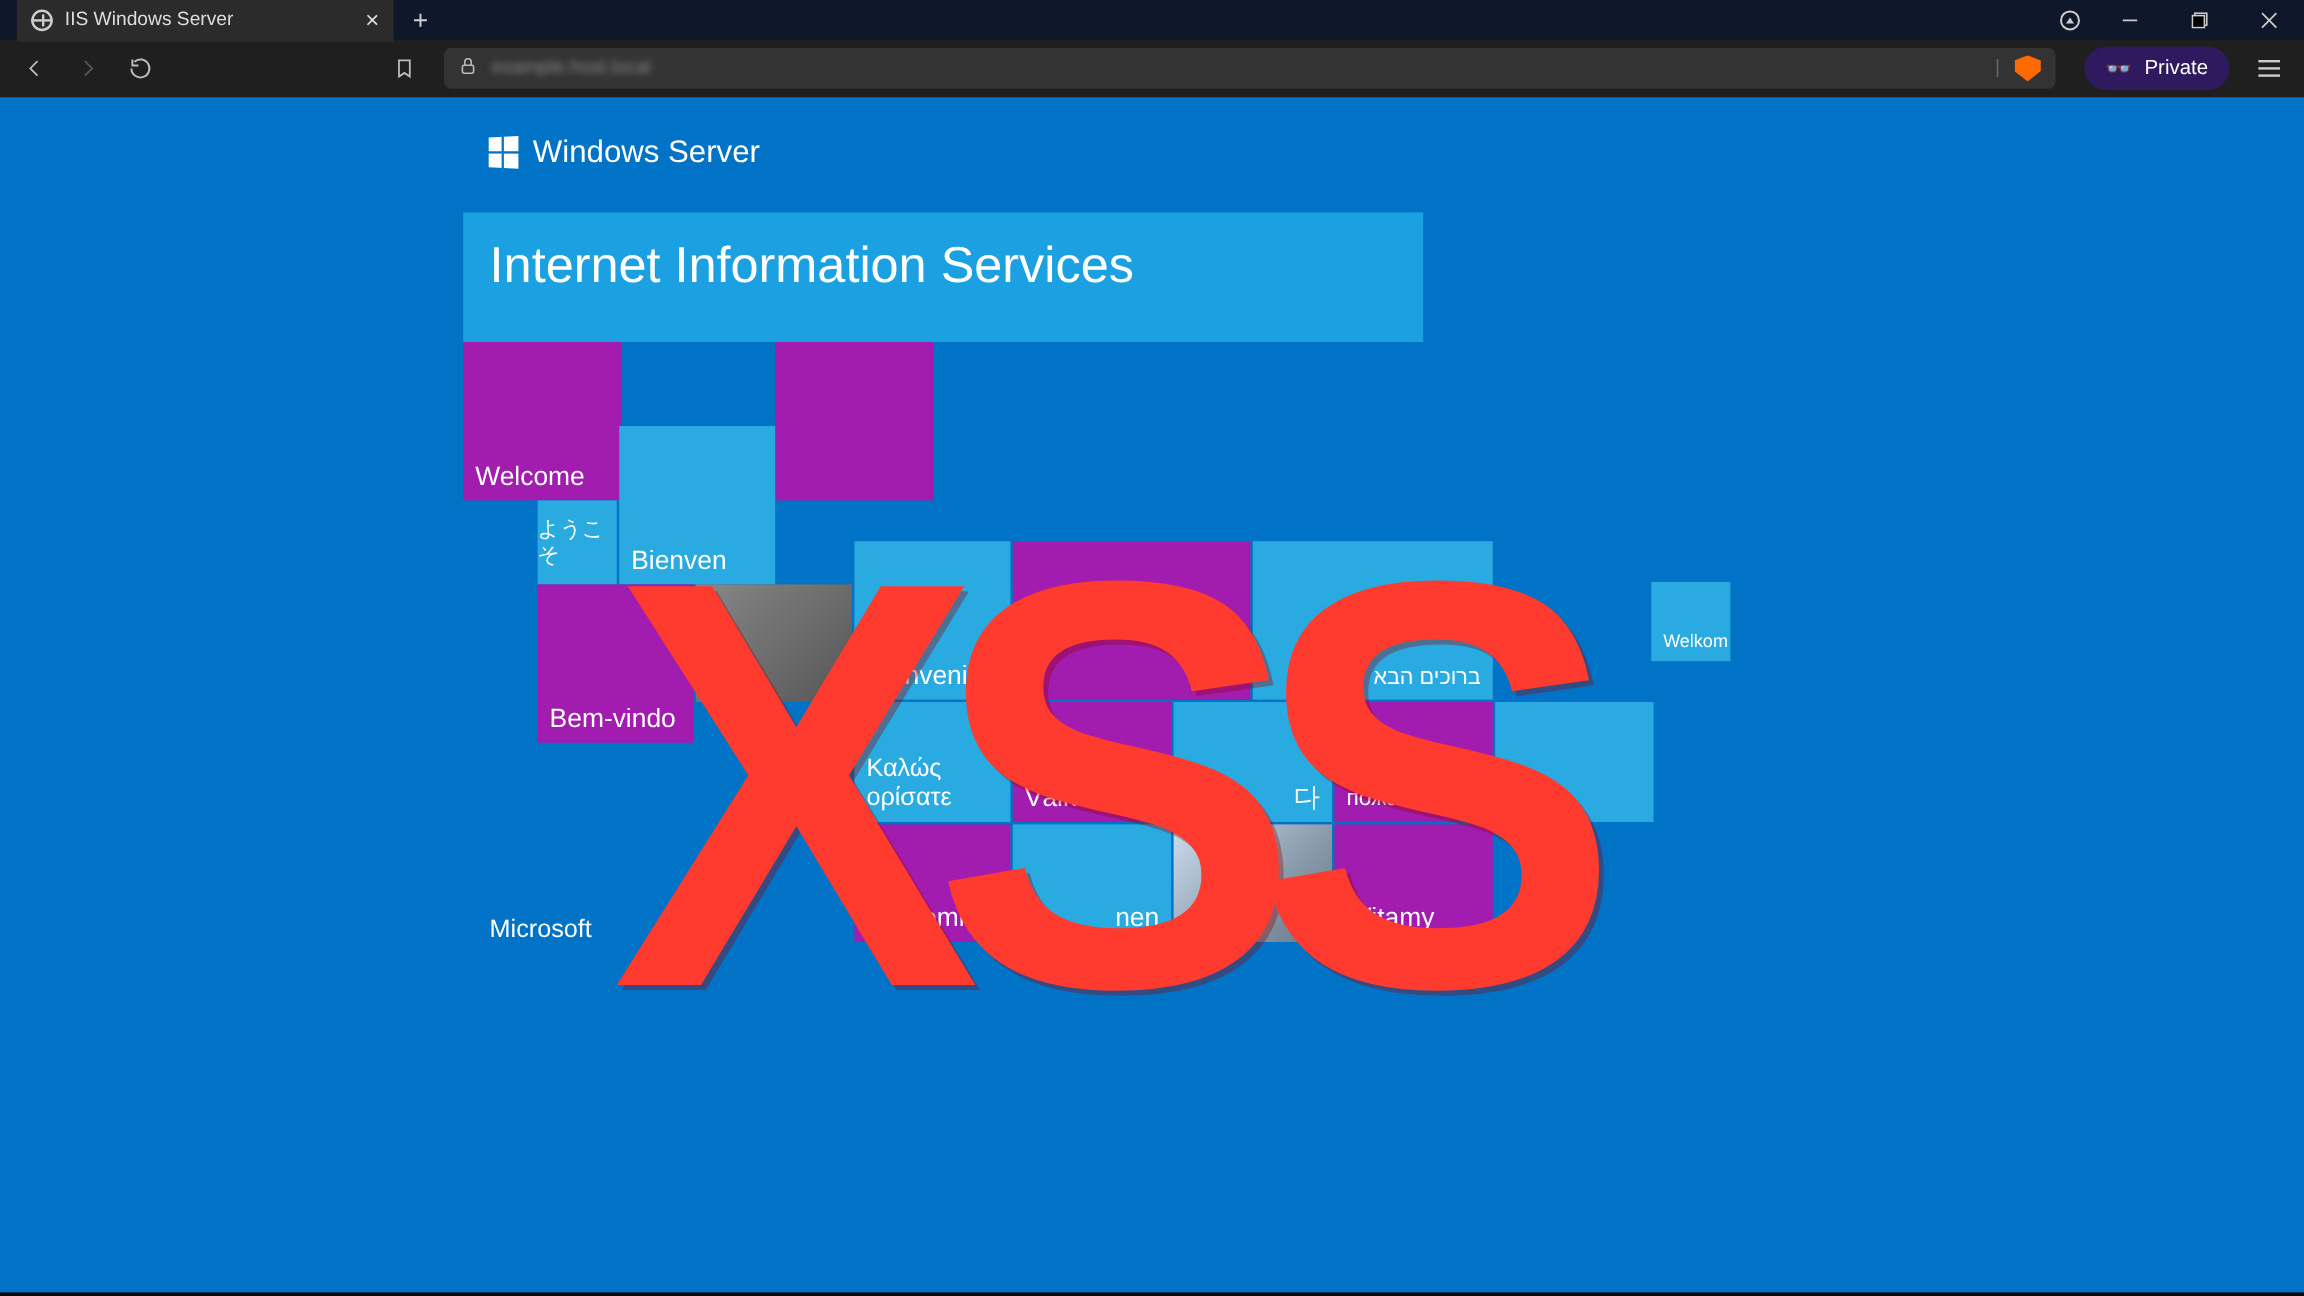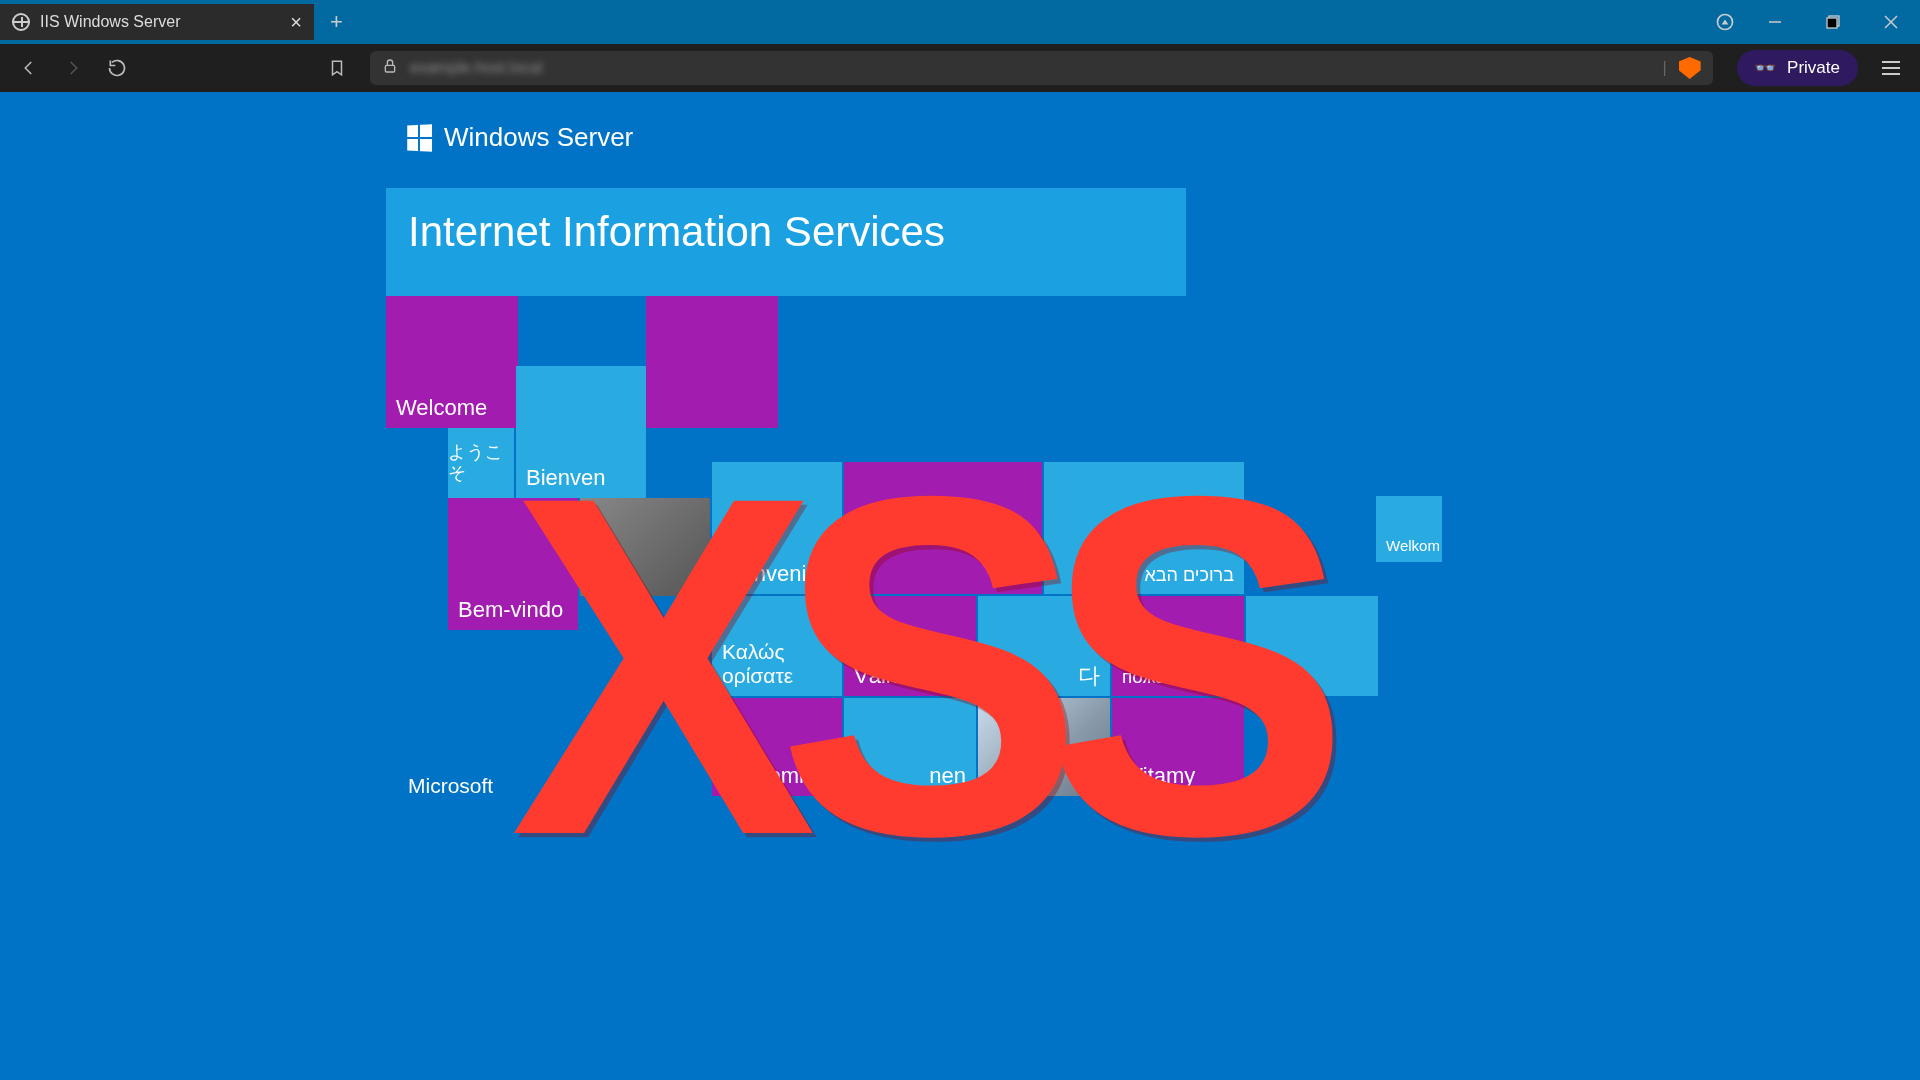--- a/index.html
+++ b/index.html
@@ -1,17 +1,17 @@
 <!DOCTYPE html>
 <html><head>
 <meta charset="utf-8">
 <style>
   html,body{margin:0;padding:0;width:1920px;height:1080px;overflow:hidden;font-family:"Segoe UI",Arial,sans-serif;background:#0a0a0a;}
   
-  .titlebar{height:44px;background:#0369a1;display:flex;align-items:center;}
+  .titlebar{height:33px;background:#0f172a;display:flex;align-items:center;padding-left:14px;}
   .tab{height:36px;width:290px;background:#2b2b2b;display:flex;align-items:center;padding:0 12px;color:#ddd;font-size:16px;gap:10px;position:relative;}
   .favicon{width:18px;height:18px;border-radius:50%;border:2px solid #ccc;box-sizing:border-box;position:relative;}
   .favicon:before{content:"";position:absolute;top:2px;left:7px;width:0;height:10px;border-left:2px solid #ccc;}
   .favicon:after{content:"";position:absolute;top:6px;left:-2px;width:18px;height:0;border-top:2px solid #ccc;}
   .tab-title{flex:1;white-space:nowrap;overflow:hidden;}
   .tab-close{color:#ddd;font-size:20px;line-height:20px;cursor:pointer;}
   .new-tab{color:#ccc;font-size:22px;padding:0 16px;cursor:pointer;}
   .title-spacer{flex:1;}
   .title-btn{width:58px;height:36px;display:flex;align-items:center;justify-content:center;color:#ccc;}
   .title-btn svg{width:14px;height:14px;}

